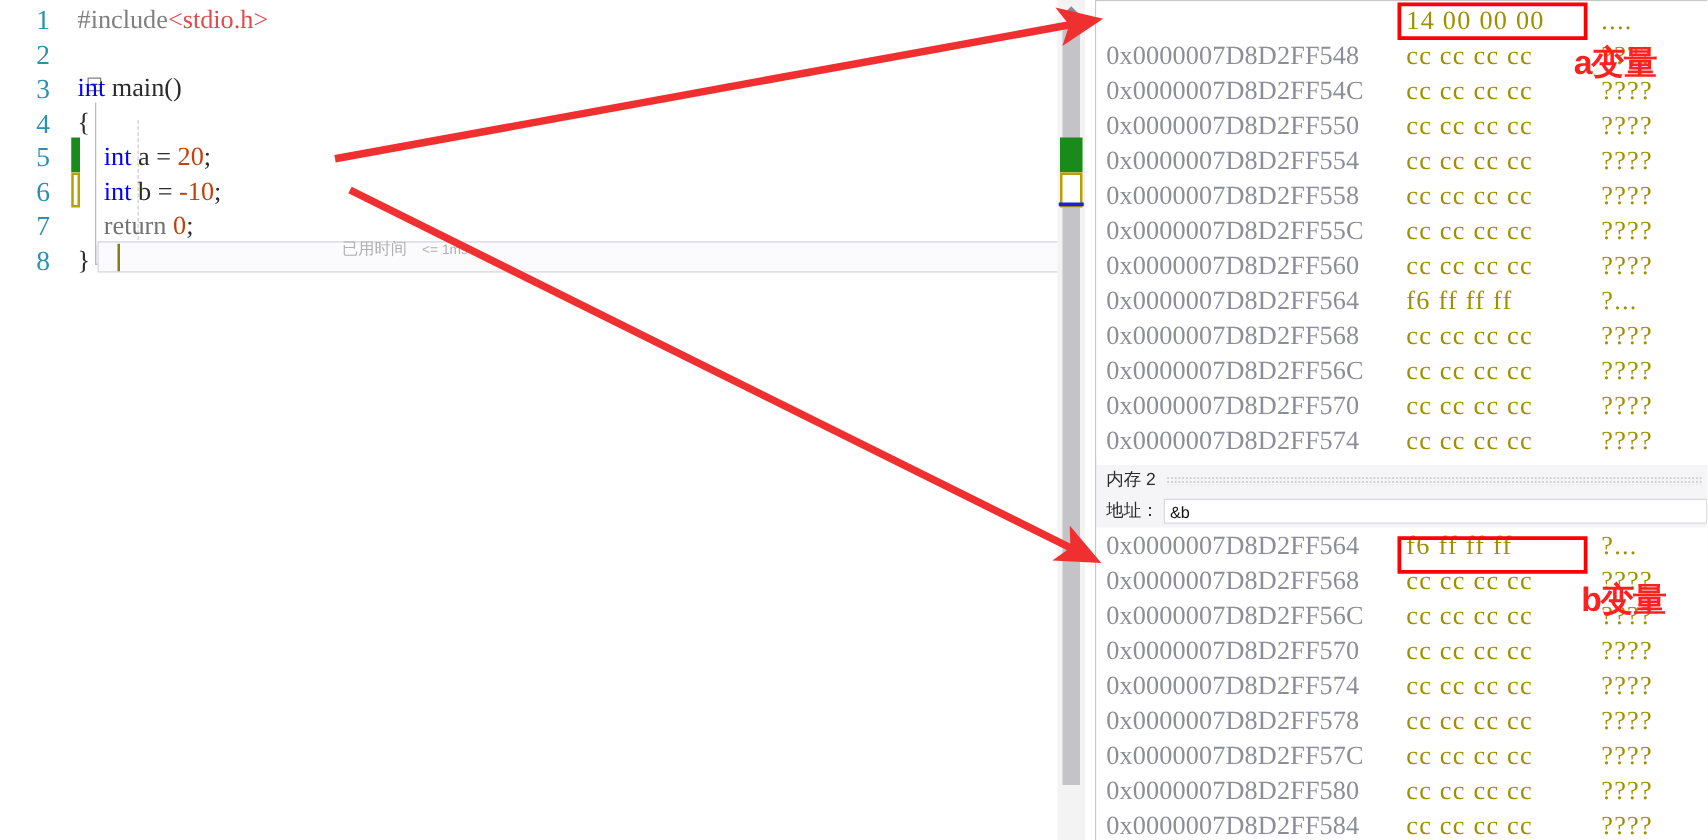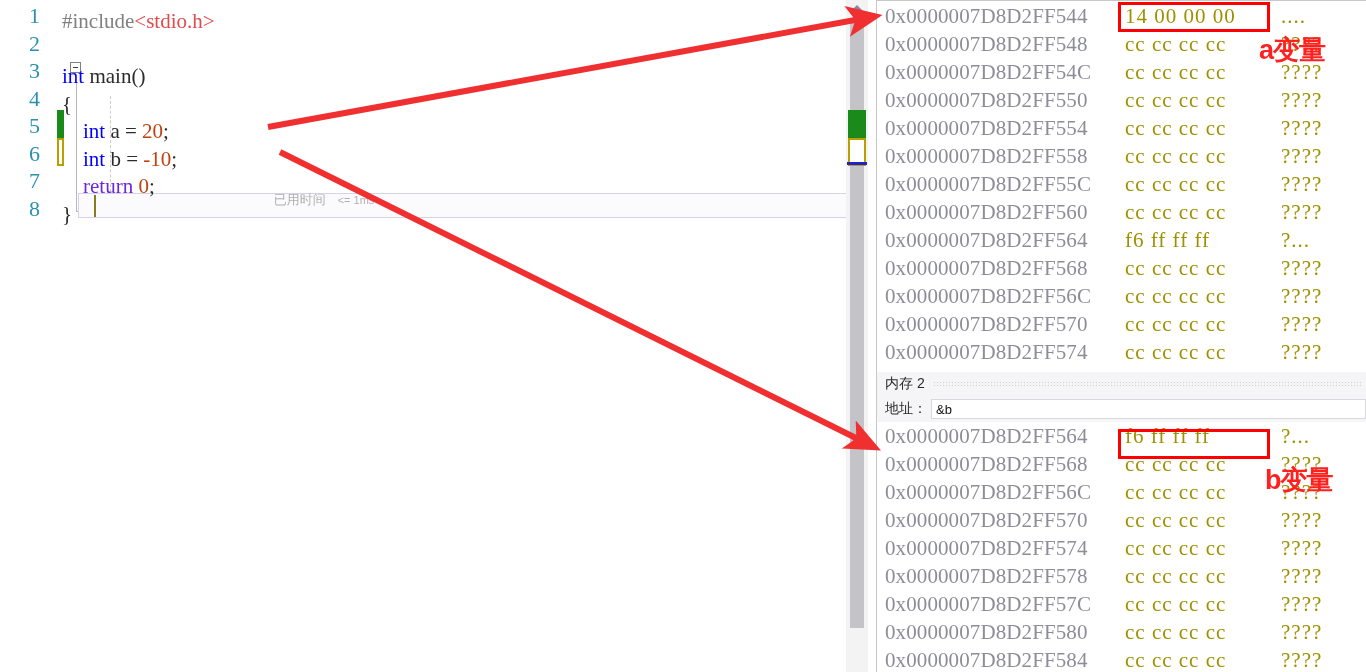--- a/index.html
+++ b/index.html
@@ -42,25 +42,25 @@
     position: absolute;
     left: 0; top: 0;
     width: 40px;
     text-align: right;
     color: #2b91af;
     font-family: "Liberation Serif", serif;
     font-size: 22px;
   }
   .code-text {
     position: absolute;
-    left: 62px; top: 6px;
+    left: 62px; top: 0;
     white-space: pre;
   }
   .kw      { color: #0000ff; }
-  .kw2     { color: #6d28d9; }
+  .kw2     { color: #737373; }
   .pp      { color: #808080; }
   .str     { color: #e04b4b; }
   .num     { color: #c2410c; }
   .ident   { color: #2b2b2b; }
   .punct   { color: #2b2b2b; }
   .plain   { color: #2b2b2b; }
 
   
   .changebar {
     position: absolute;
@@ -346,21 +346,20 @@
     <div class="sb-track"></div>
     <div class="sb-mark sb-mark-green" style="top:110px; height:28px;"></div>
     <div class="sb-mark sb-mark-yellow" style="top:138px; height:28px;"></div>
     <div class="sb-mark sb-mark-blue" style="top:162px;"></div>
   </div>
 
   <div class="mem-panel" id="mem-panel-1">
     <div class="mem-rows" style="padding-top:1px;">
 
     <div class="mem-row">
-          <span class="mem-addr">0x0000007D8D2FF544</span>
           <span class="mem-hex">14 00 00 00</span>
           <span class="mem-ascii">....</span>
         </div>
         <div class="mem-row">
           <span class="mem-addr">0x0000007D8D2FF548</span>
           <span class="mem-hex">cc cc cc cc</span>
           <span class="mem-ascii">????</span>
         </div>
         <div class="mem-row">
           <span class="mem-addr">0x0000007D8D2FF54C</span>

